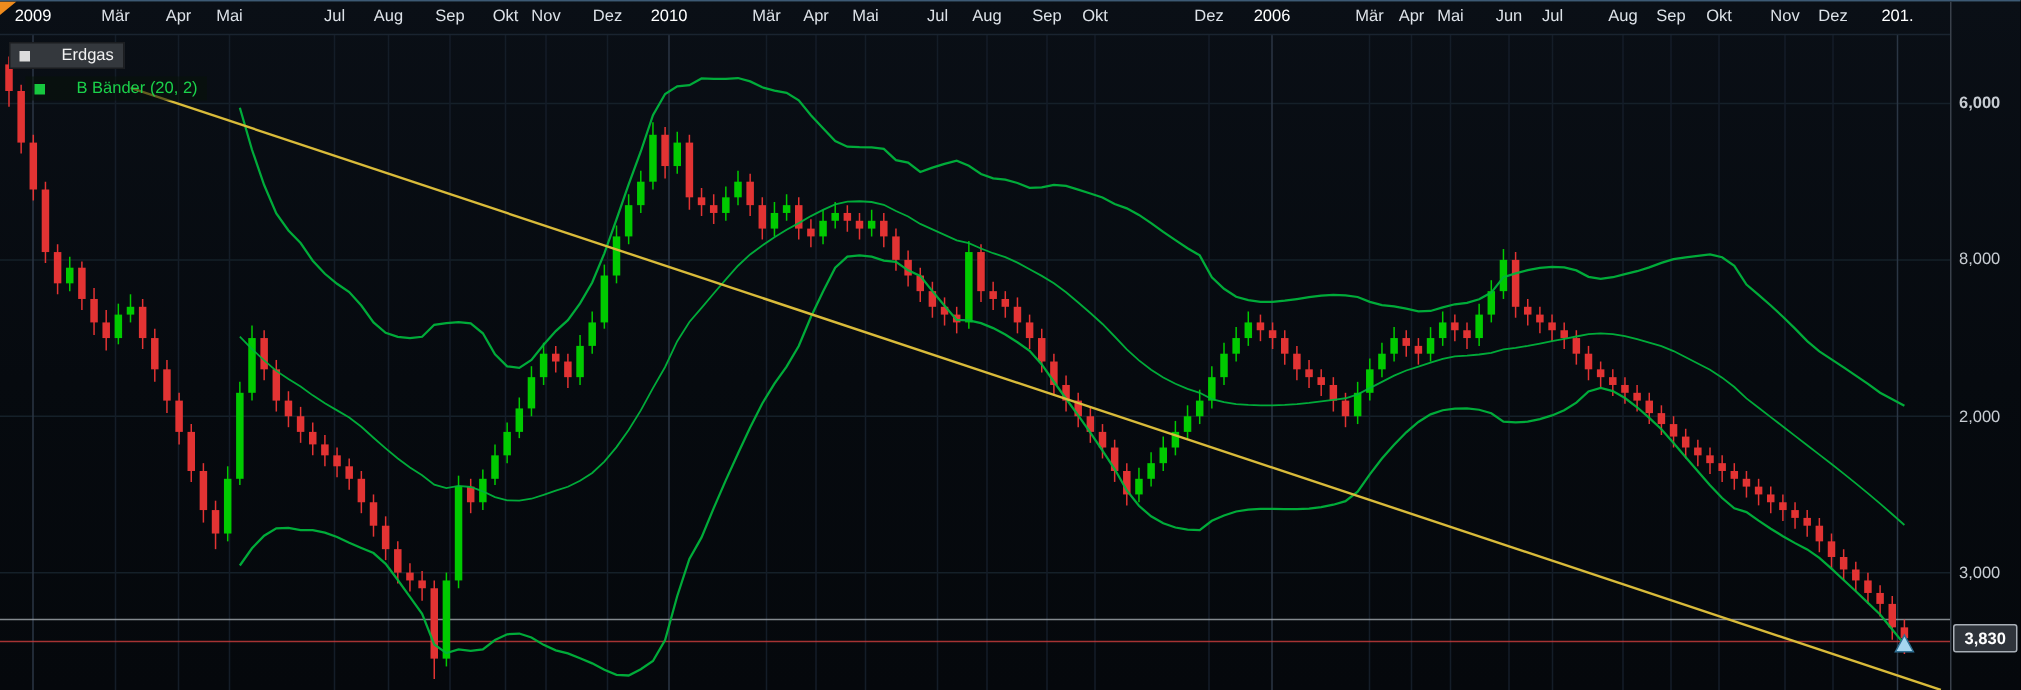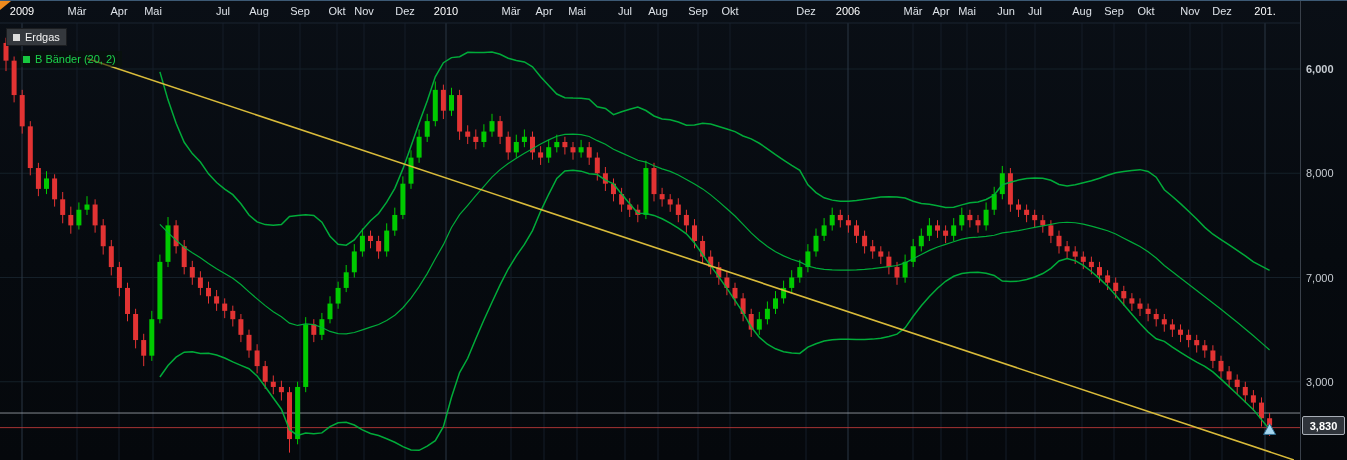--- a/index.html
+++ b/index.html
@@ -27,21 +27,21 @@
   .x-label.year { color: #ffffff; }
   .y-label {
     position: absolute; left: 1306px;
     font-size: 11px; color: #c7ccd2;
   }
   .axis-sep {
     position: absolute; left: 1300px; top: 0;
     width: 1px; height: 460px; background: #39404a;
   }
   .chip {
-    position: absolute; display: flex; align-items: center; gap: 5px;
+    position: absolute; display: flex; align-items: center; gap: 21px;
     padding: 2px 6px; font-size: 11px; line-height: 12px; white-space: nowrap;
   }
   .chip .swatch { width: 7px; height: 7px; display: inline-block; }
   .chip-instrument {
     left: 6px; top: 27px;
     background: #34383d; color: #f2f2f2; border: 1px solid #1b1d20;
   }
   .chip-instrument .swatch { background: #dcdcdc; }
   .chip-indicator {
     left: 17px; top: 50px;
@@ -452,21 +452,21 @@
       <span class="x-label" style="left: 1082px;">Aug</span>
       <span class="x-label" style="left: 1114px;">Sep</span>
       <span class="x-label" style="left: 1146px;">Okt</span>
       <span class="x-label" style="left: 1190px;">Nov</span>
       <span class="x-label" style="left: 1222px;">Dez</span>
       <span class="x-label year" style="left: 1265px;">201.</span>
     </div>
   <div class="y-axis" id="y-axis">
       <span class="y-label" style="top: 62px; font-weight: bold;">6,000</span>
       <span class="y-label" style="top: 166.25px;">8,000</span>
-      <span class="y-label" style="top: 270.5px;">7,000</span>
+      <span class="y-label" style="top: 270.5px;">2,000</span>
       <span class="y-label" style="top: 374.75px;">3,000</span>
     </div>
   <div class="axis-sep"></div>
 
   <div class="chip chip-instrument">
     <span class="swatch"></span>
     <span>Erdgas</span>
   </div>
 
   <div class="chip chip-indicator">

